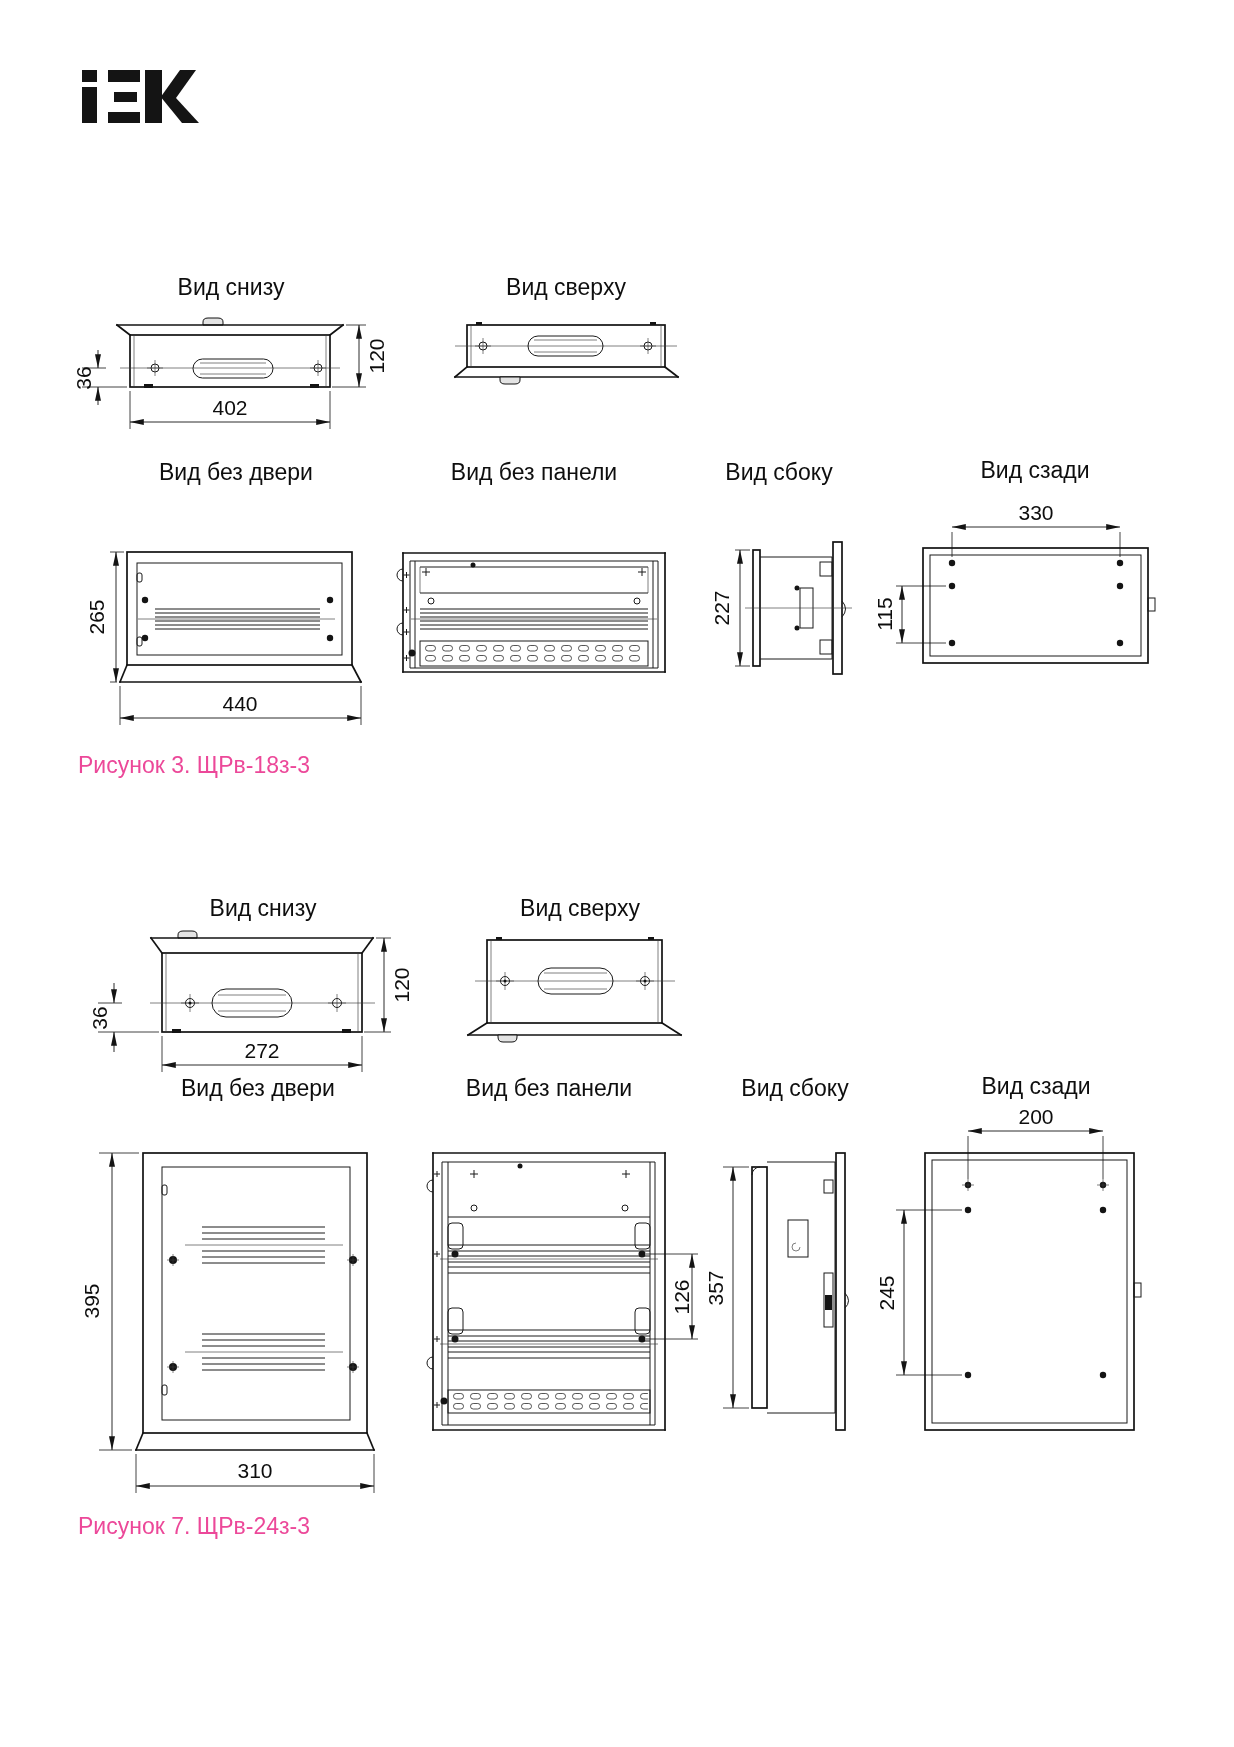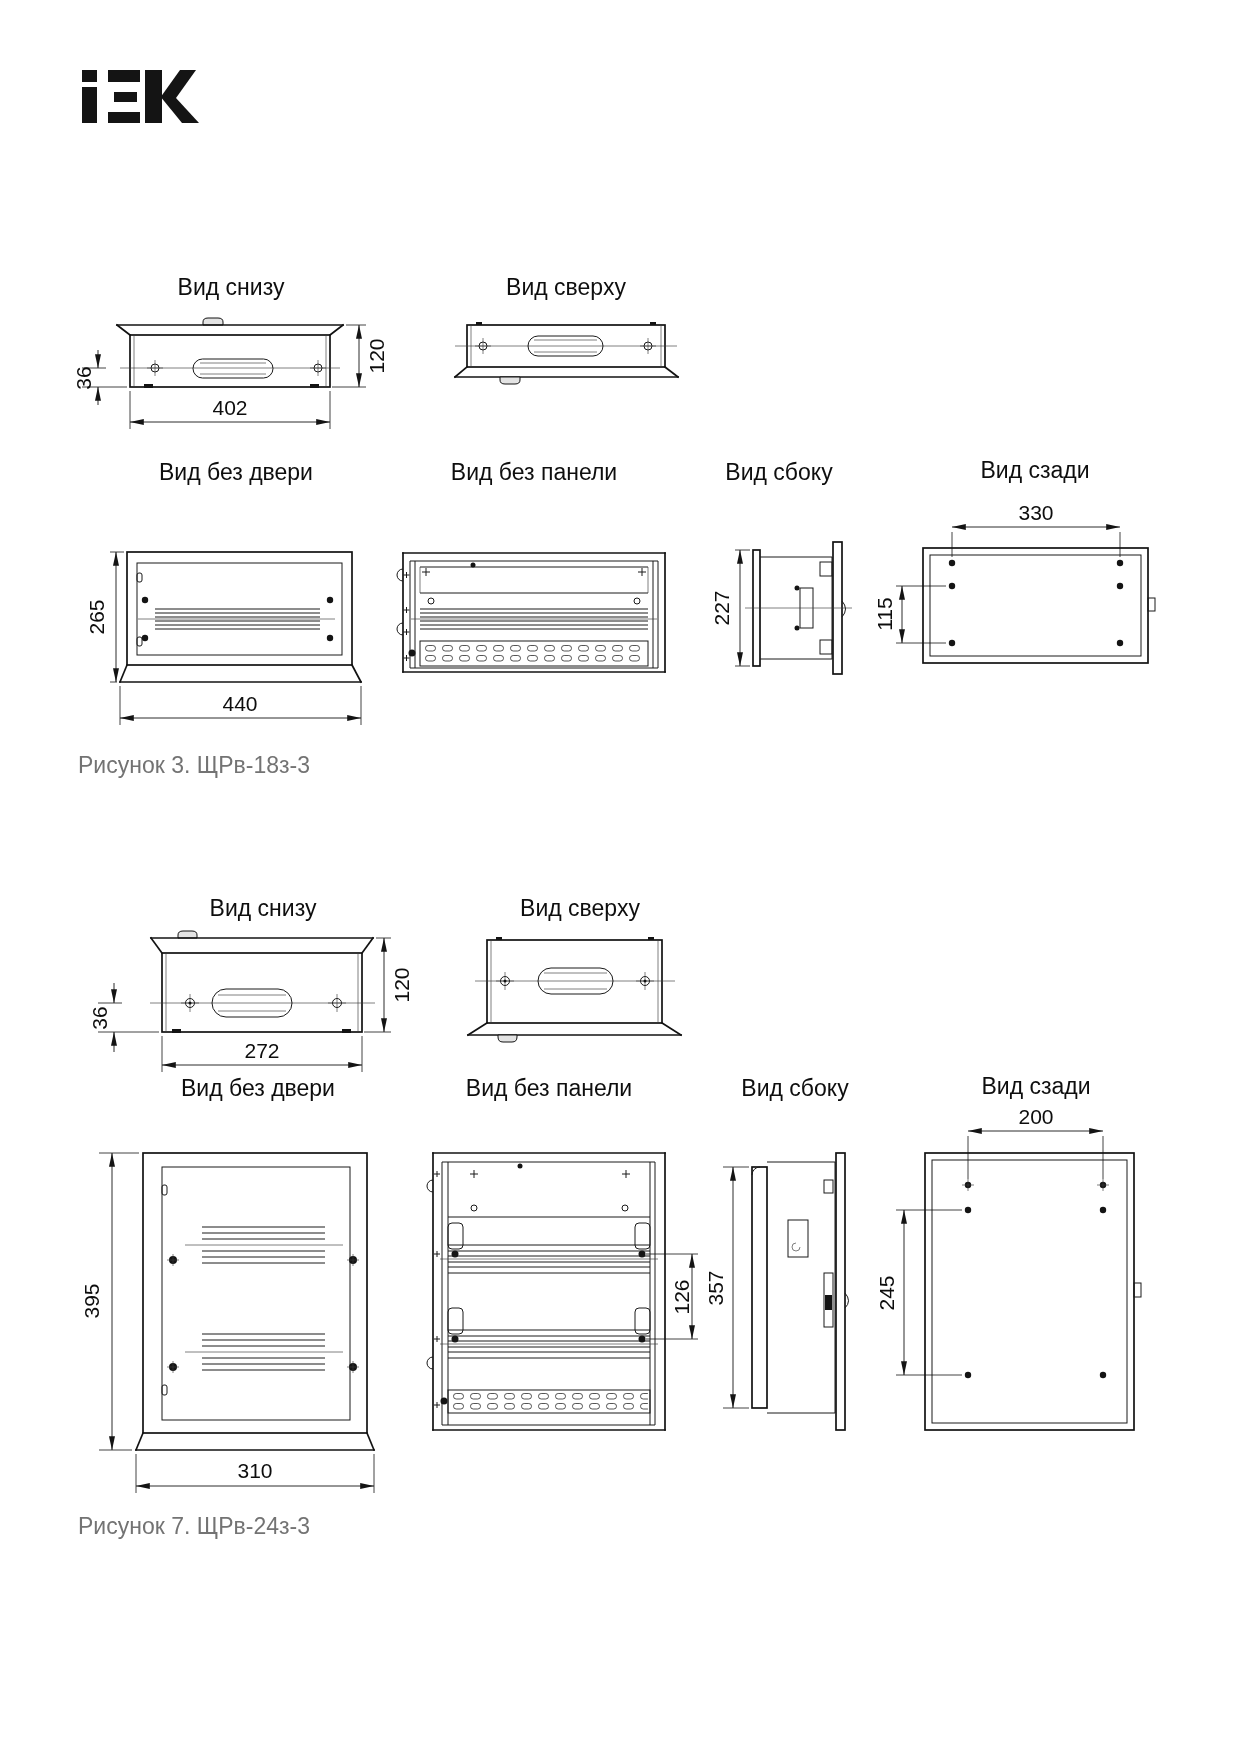--- a/index.html
+++ b/index.html
@@ -1,20 +1,20 @@
 <!DOCTYPE html>
 <html><head>
 <meta charset="utf-8">
 <style>
   *{margin:0;padding:0;box-sizing:border-box}
   html,body{background:#fff}
   body{width:1234px;height:1747px;position:relative;font-family:"Liberation Sans",sans-serif;color:#0e0e0e}
   .page{position:absolute;left:0;top:10px;width:1234px;height:1747px;background:#ffffff;overflow:hidden}
   .vtitle{position:absolute;transform:translateX(-50%);font-size:23px;line-height:1.1;white-space:nowrap;color:#0e0e0e}
-  .caption{position:absolute;font-size:23px;white-space:nowrap;color:#737373}
+  .caption{position:absolute;font-size:23px;white-space:nowrap;color:#ec4899}
   .footer-rule{position:absolute;left:0;bottom:0;width:100%;height:4px}
   svg.drw{position:absolute;overflow:visible}
   .h{stroke:#121212;stroke-width:1.7;fill:none;stroke-linecap:square}
   .m{stroke:#1a1a1a;stroke-width:1;fill:none}
   .t{stroke:#3a3a3a;stroke-width:0.65;fill:none}
   .dim{stroke:#151515;stroke-width:0.9;fill:none}
   .ext{stroke:#151515;stroke-width:0.8;fill:none}
   .dotf{fill:#141414;stroke:none}
   .fillg{fill:#e3e3e3;stroke:#121212;stroke-width:1}
   text.dtx{font-family:"Liberation Sans",sans-serif;font-size:21px;fill:#0d0d0d}

